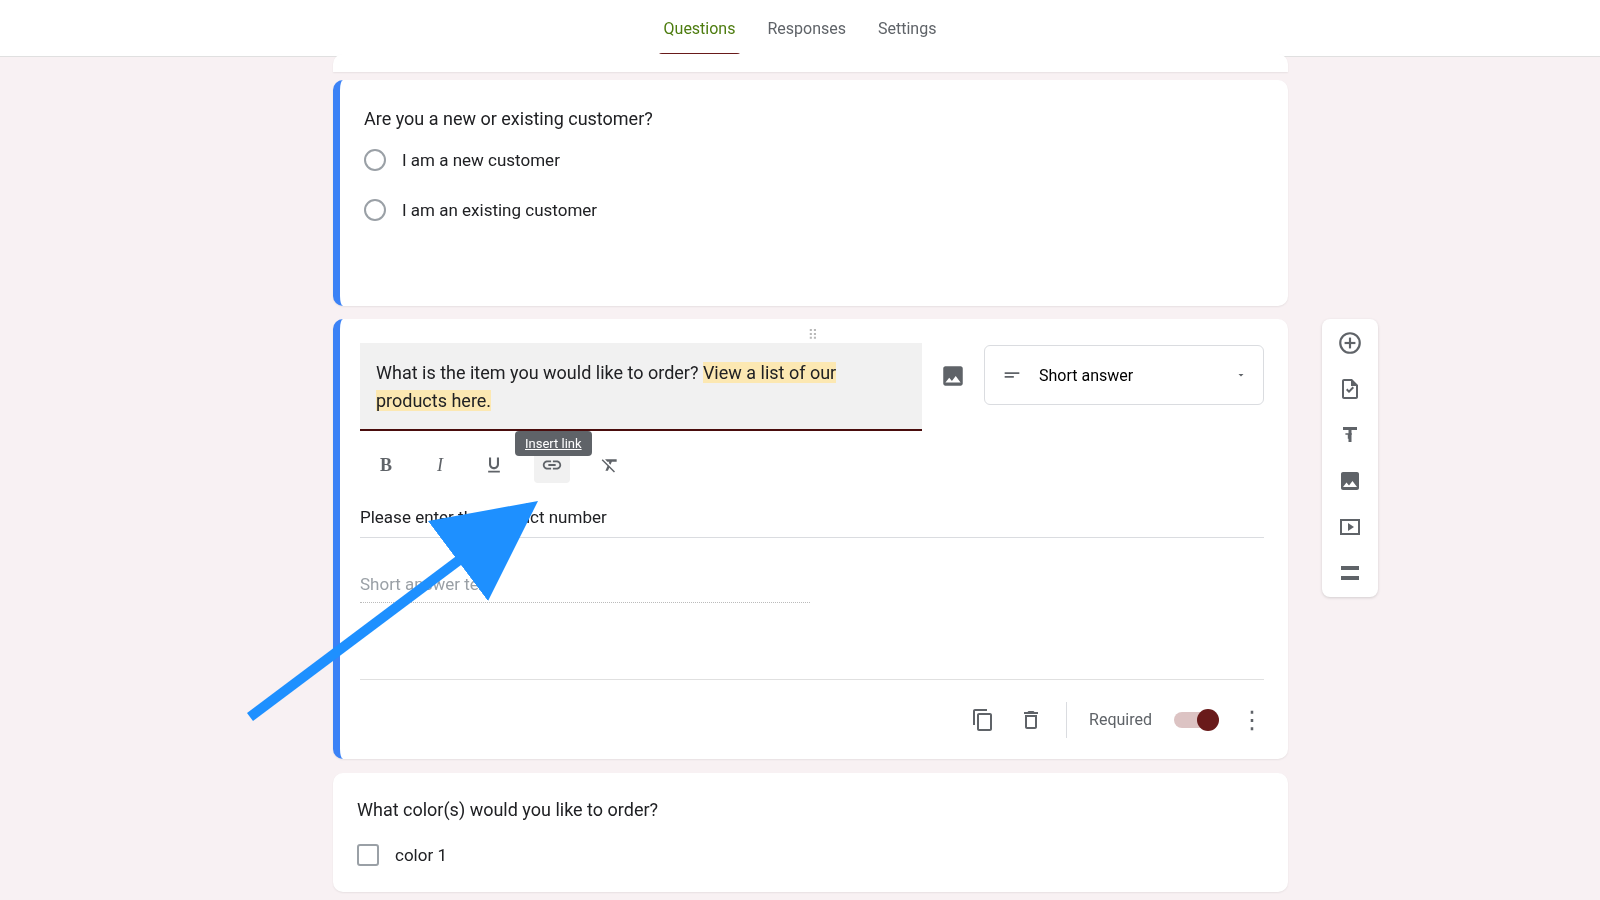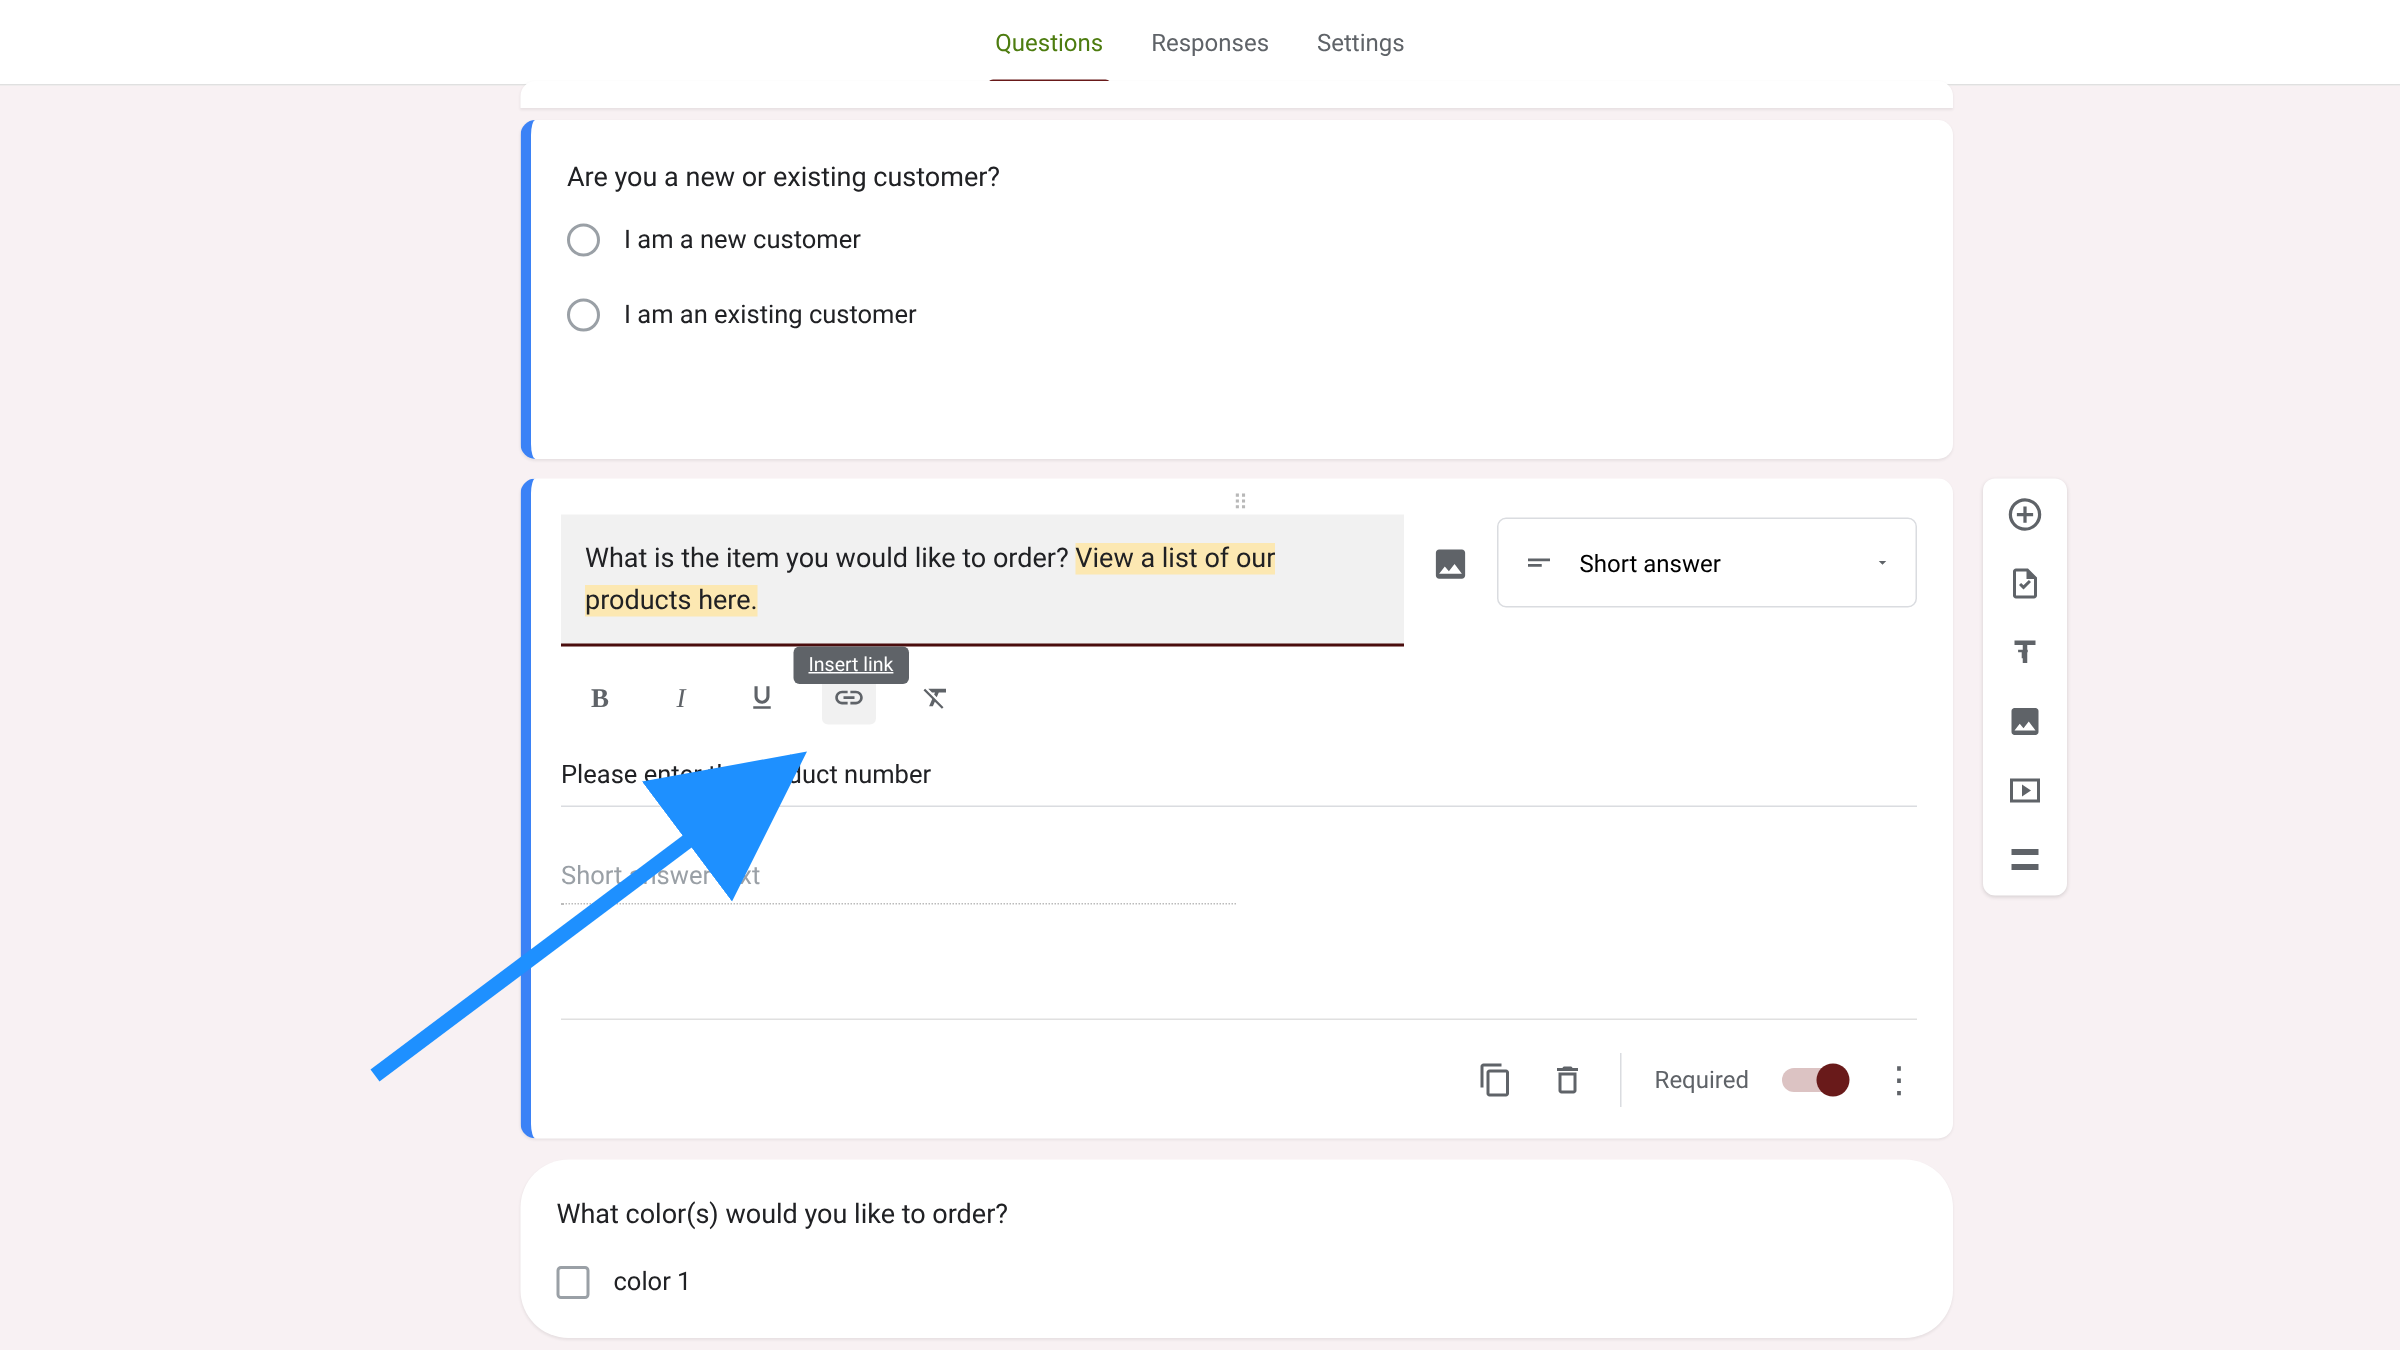--- a/index.html
+++ b/index.html
@@ -49,21 +49,21 @@
 }
 .canvas {
   position: relative;
   width: 100%;
   height: calc(100% - 57px);
 }
 .card {
   background: #fff;
   border-radius: 10px;
   position: absolute;
-  left: 347px;
+  left: 333px;
   width: 955px;
   box-shadow: 0 1px 2px rgba(0,0,0,0.07);
 }
 .card.selected {
   border-left: 7px solid #3b82f6;
 }
 .card-peek {
   top: -3px;
   height: 18px;
   border-bottom-left-radius: 0;
@@ -258,21 +258,20 @@
 }
 .kebab {
   font-size: 24px;
   line-height: 10px;
   color: #5f6368;
   cursor: pointer;
 }
 .card3 {
   top: 716px;
   padding: 26px 24px;
-  border-radius: 32px;
 }
 .checkbox-row {
   display: flex;
   align-items: center;
   margin-top: 24px;
 }
 .checkbox-box {
   width: 22px;
   height: 22px;
   border: 2px solid #9aa0a6;

